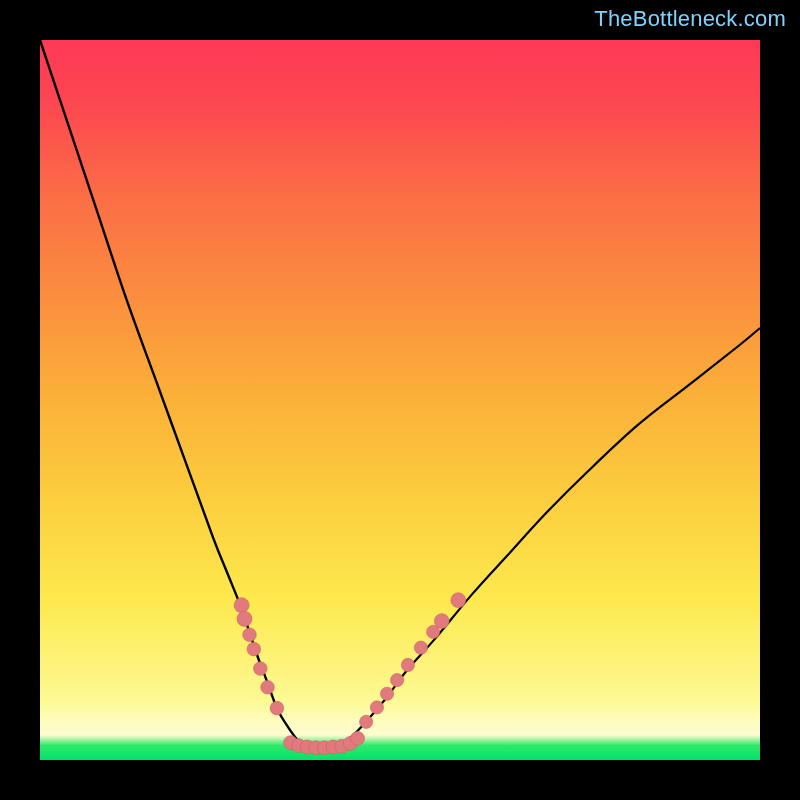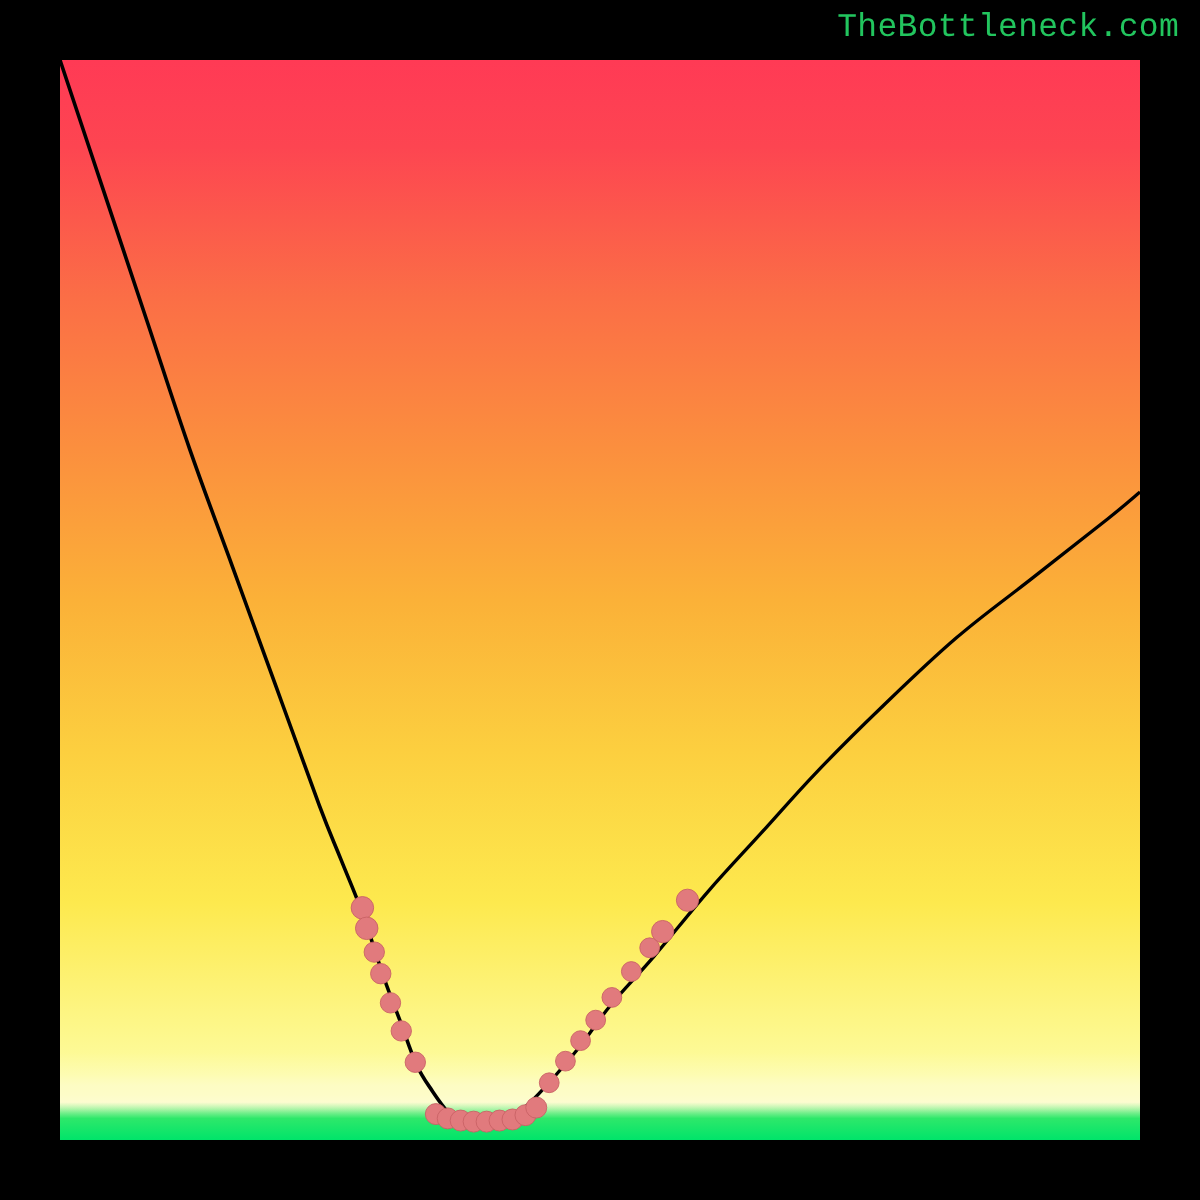--- a/index.html
+++ b/index.html
@@ -45,23 +45,23 @@
     background: linear-gradient(to top,
       rgba(253,252,210,0.0) 0%,
       rgba(253,252,210,0.55) 45%,
       rgba(253,252,210,0.0) 100%);
     pointer-events: none;
   }
   .watermark {
     position: absolute;
     top: 6px;
     right: 14px;
-    font-family: Liberation Mono, monospace;
+    font-family: Liberation Sans, sans-serif;
     font-size: 22px;
-    color: #22c55e;
+    color: #7dd3fc;
     letter-spacing: 0.2px;
     user-select: none;
   }
   svg.curves {
     position: absolute;
     left: 0;
     top: 0;
     width: 720px;
     height: 720px;
     overflow: visible;

